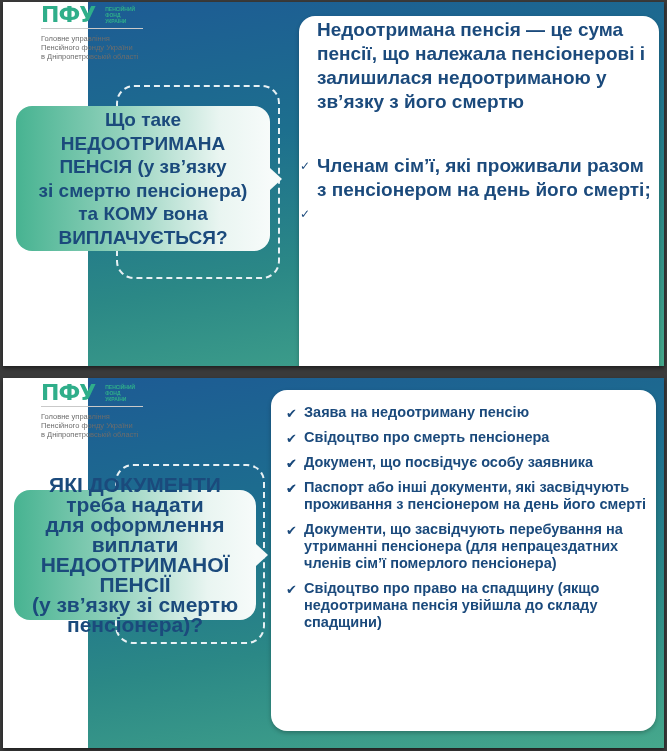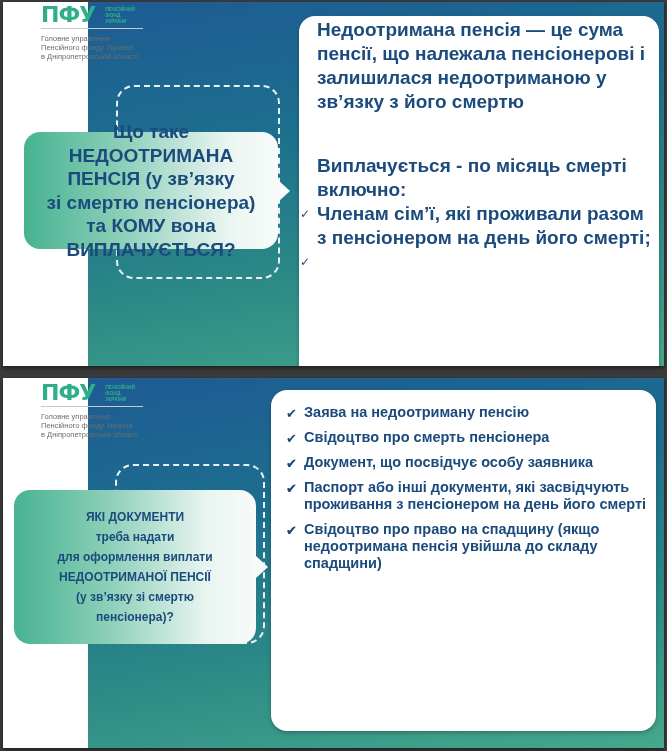--- a/index.html
+++ b/index.html
@@ -54,22 +54,22 @@
   .bubble {
     position: absolute; z-index: 2; border-radius: 16px;
     background: linear-gradient(90deg, #47b391 0%, #8fd0ba 40%, #e9f5f1 80%, #f7fbfa 100%);
     display: flex; align-items: center; justify-content: center; text-align: center;
     color: #1b4a7c; font-weight: bold;
   }
   .bubble::after {
     content: ""; position: absolute; right: -12px; top: 50%; margin-top: -11px;
     border-left: 12px solid #f7fbfa; border-top: 11px solid transparent; border-bottom: 11px solid transparent;
   }
-  .q1 { left: 21px; top: 104px; width: 254px; height: 117px; font-size: 19px; line-height: 23.5px; margin-top: 26px; }
-  .q2 { left: 11px; top: 112px; width: 242px; height: 154px; font-size: 12px; line-height: 20px; }
+  .q1 { left: 13px; top: 104px; width: 254px; height: 145px; font-size: 19px; line-height: 23.5px; }
+  .q2 { left: 11px; top: 112px; width: 242px; height: 130px; font-size: 21px; line-height: 20px; }
 
   .panel {
     position: absolute; background: #ffffff; border-radius: 16px; z-index: 2;
     color: #1b4a7c; font-weight: bold;
     box-shadow: 0 2px 4px rgba(0,0,0,0.25);
   }
   .p1 { left: 296px; top: 14px; width: 360px; height: 403px; padding: 0; }
   .p1 .def { position: absolute; left: 18px; top: 2px; right: 8px; font-size: 19px; line-height: 24px; }
   .p1 .paid { position: absolute; left: 18px; top: 138px; right: 8px; font-size: 19px; line-height: 24px; }
   .p1 .paid-item { position: relative; padding-left: 17px; margin-left: -17px; }
@@ -117,21 +117,20 @@
       <div>ПЕНСІЯ (у зв’язку</div>
       <div>зі смертю пенсіонера)</div>
       <div>та КОМУ вона</div>
       <div>ВИПЛАЧУЄТЬСЯ?</div>
     </div>
   </div>
 
   <div class="panel p1">
     <div class="def">Недоотримана пенсія — це сума пенсії, що належала пенсіонерові і залишилася недоотриманою у зв’язку з його смертю</div>
     <div class="paid">
-      <div>Виплачується - по місяць смерті включно:</div>
       <div class="paid-item">
         <span class="check">✓</span>
         <span>Членам сім’ї, які проживали разом з пенсіонером на день його смерті;</span>
       </div>
       <div class="paid-item">
         <span class="check">✓</span>
       </div>
     </div>
   </div>
 </div>
@@ -171,17 +170,17 @@
   </div>
 
   <div class="panel p2">
     <ul>
       <li><span class="check">✔</span><span>Заява на недоотриману пенсію</span></li>
       <li><span class="check">✔</span><span>Свідоцтво про смерть пенсіонера</span></li>
       <li><span class="check">✔</span></li>
       <li><span class="check">✔</span><span>Документ, що посвідчує особу заявника</span></li>
       <li><span class="check">✔</span></li>
       <li><span class="check">✔</span><span>Паспорт або інші документи, які засвідчують проживання з пенсіонером на день його смерті</span></li>
-      <li><span class="check">✔</span></li>
+      <li><span class="check">✔</span><span>Документи, що засвідчують перебування на утриманні пенсіонера (для непрацездатних членів сім’ї померлого пенсіонера)</span></li>
       <li><span class="check">✔</span><span>Свідоцтво про право на спадщину (якщо недоотримана пенсія увійшла до складу спадщини)</span></li>
     </ul>
   </div>
 </div>
 
 </body></html>

